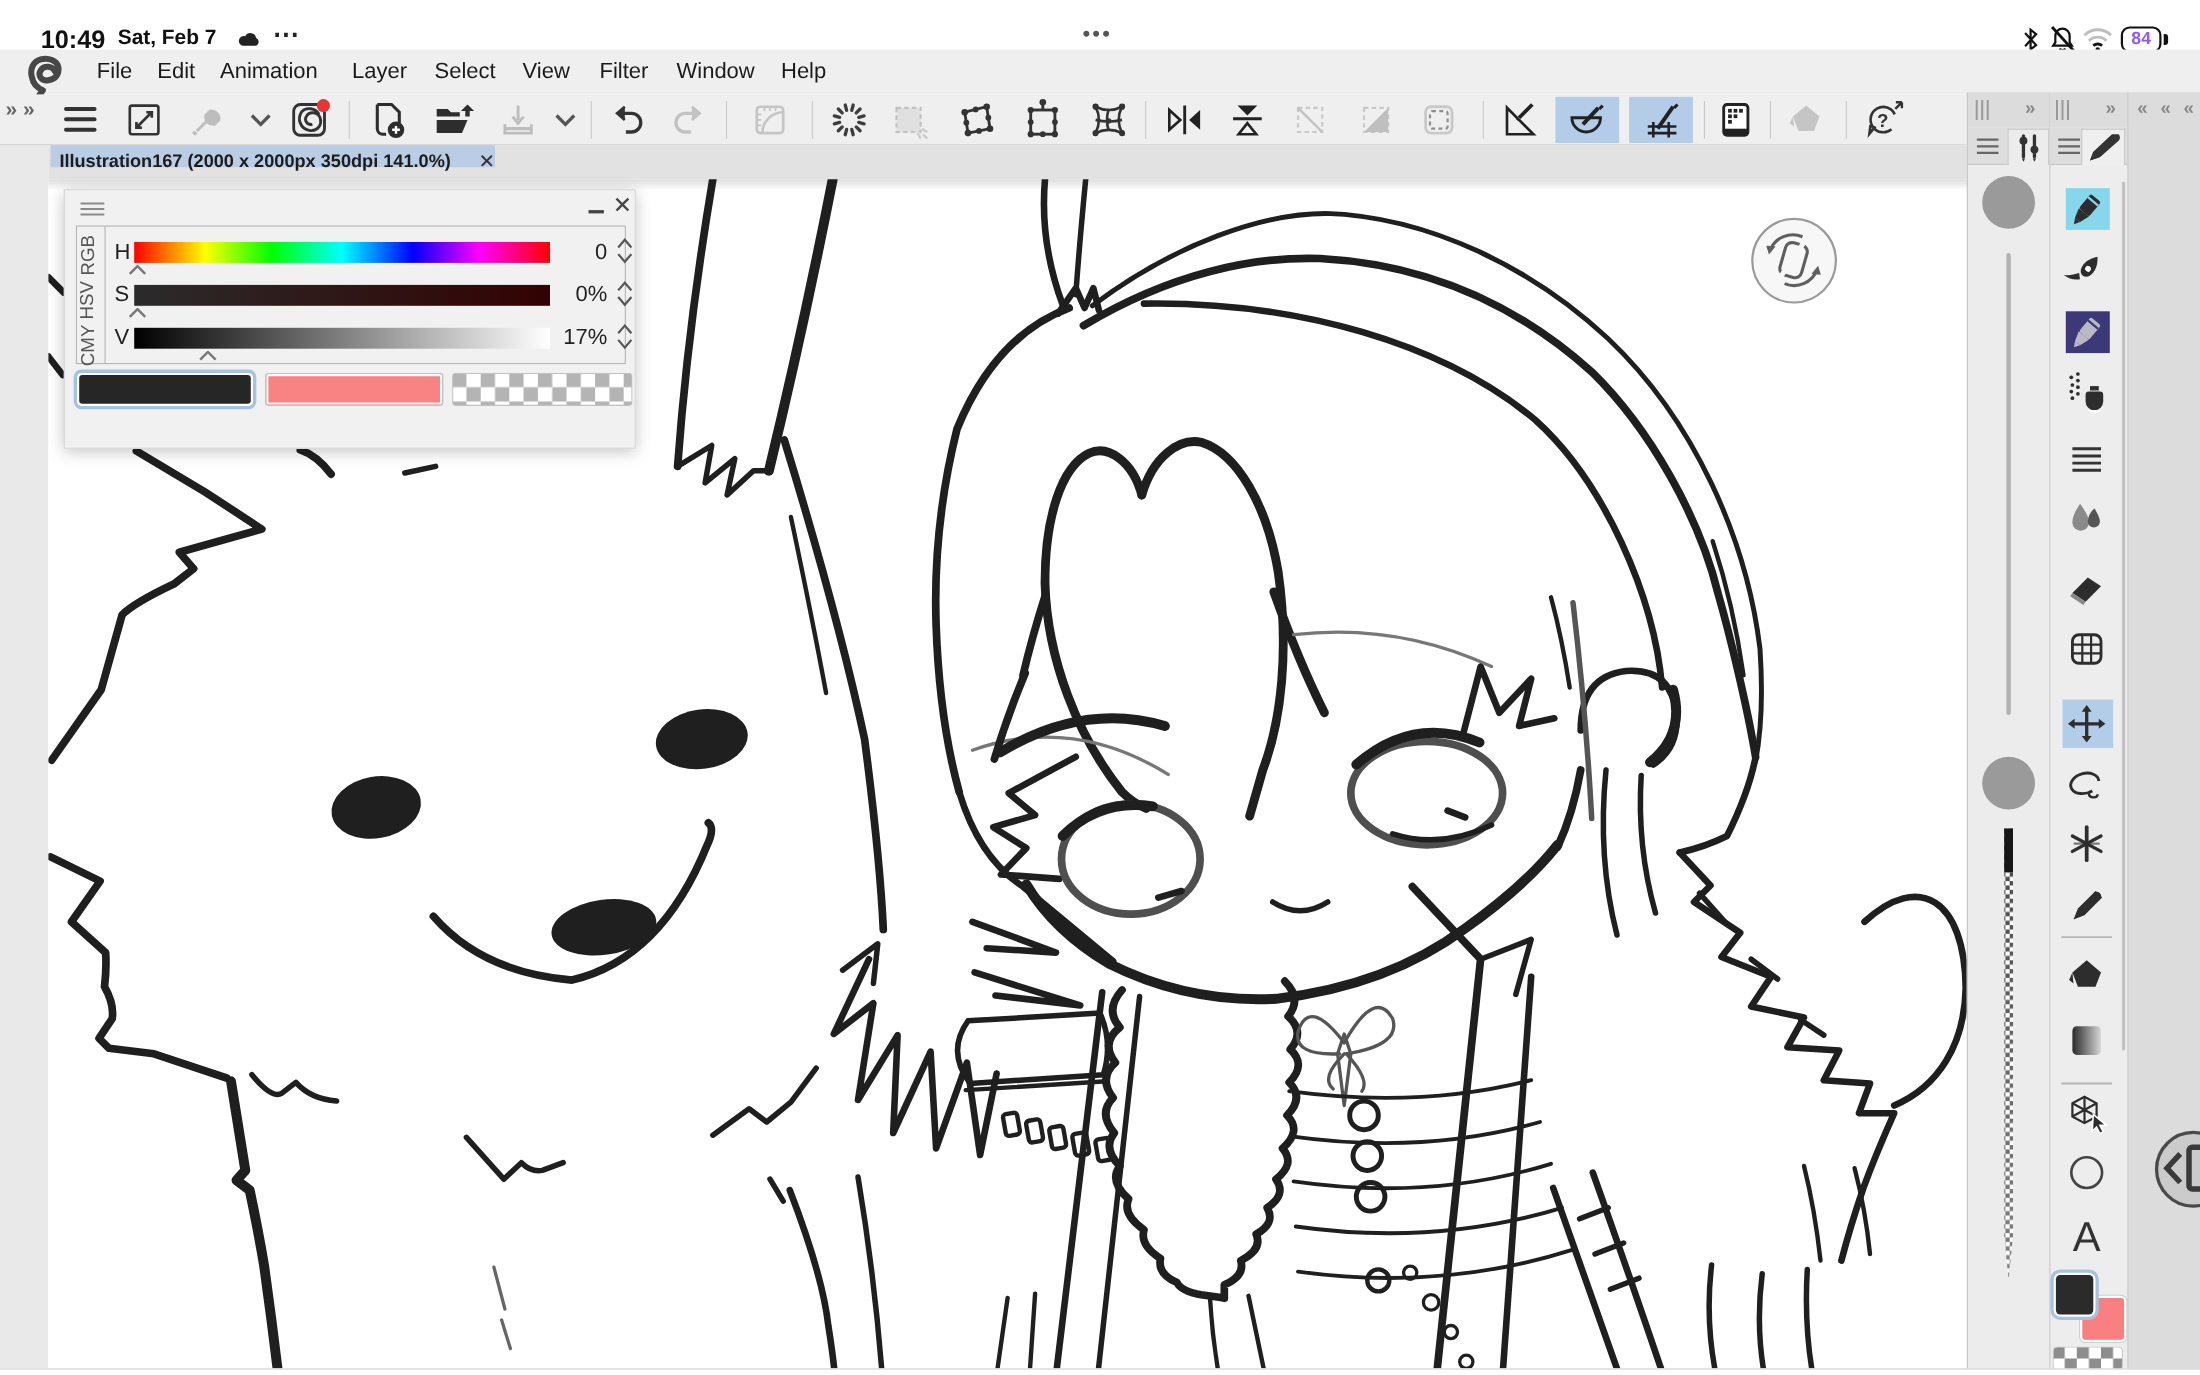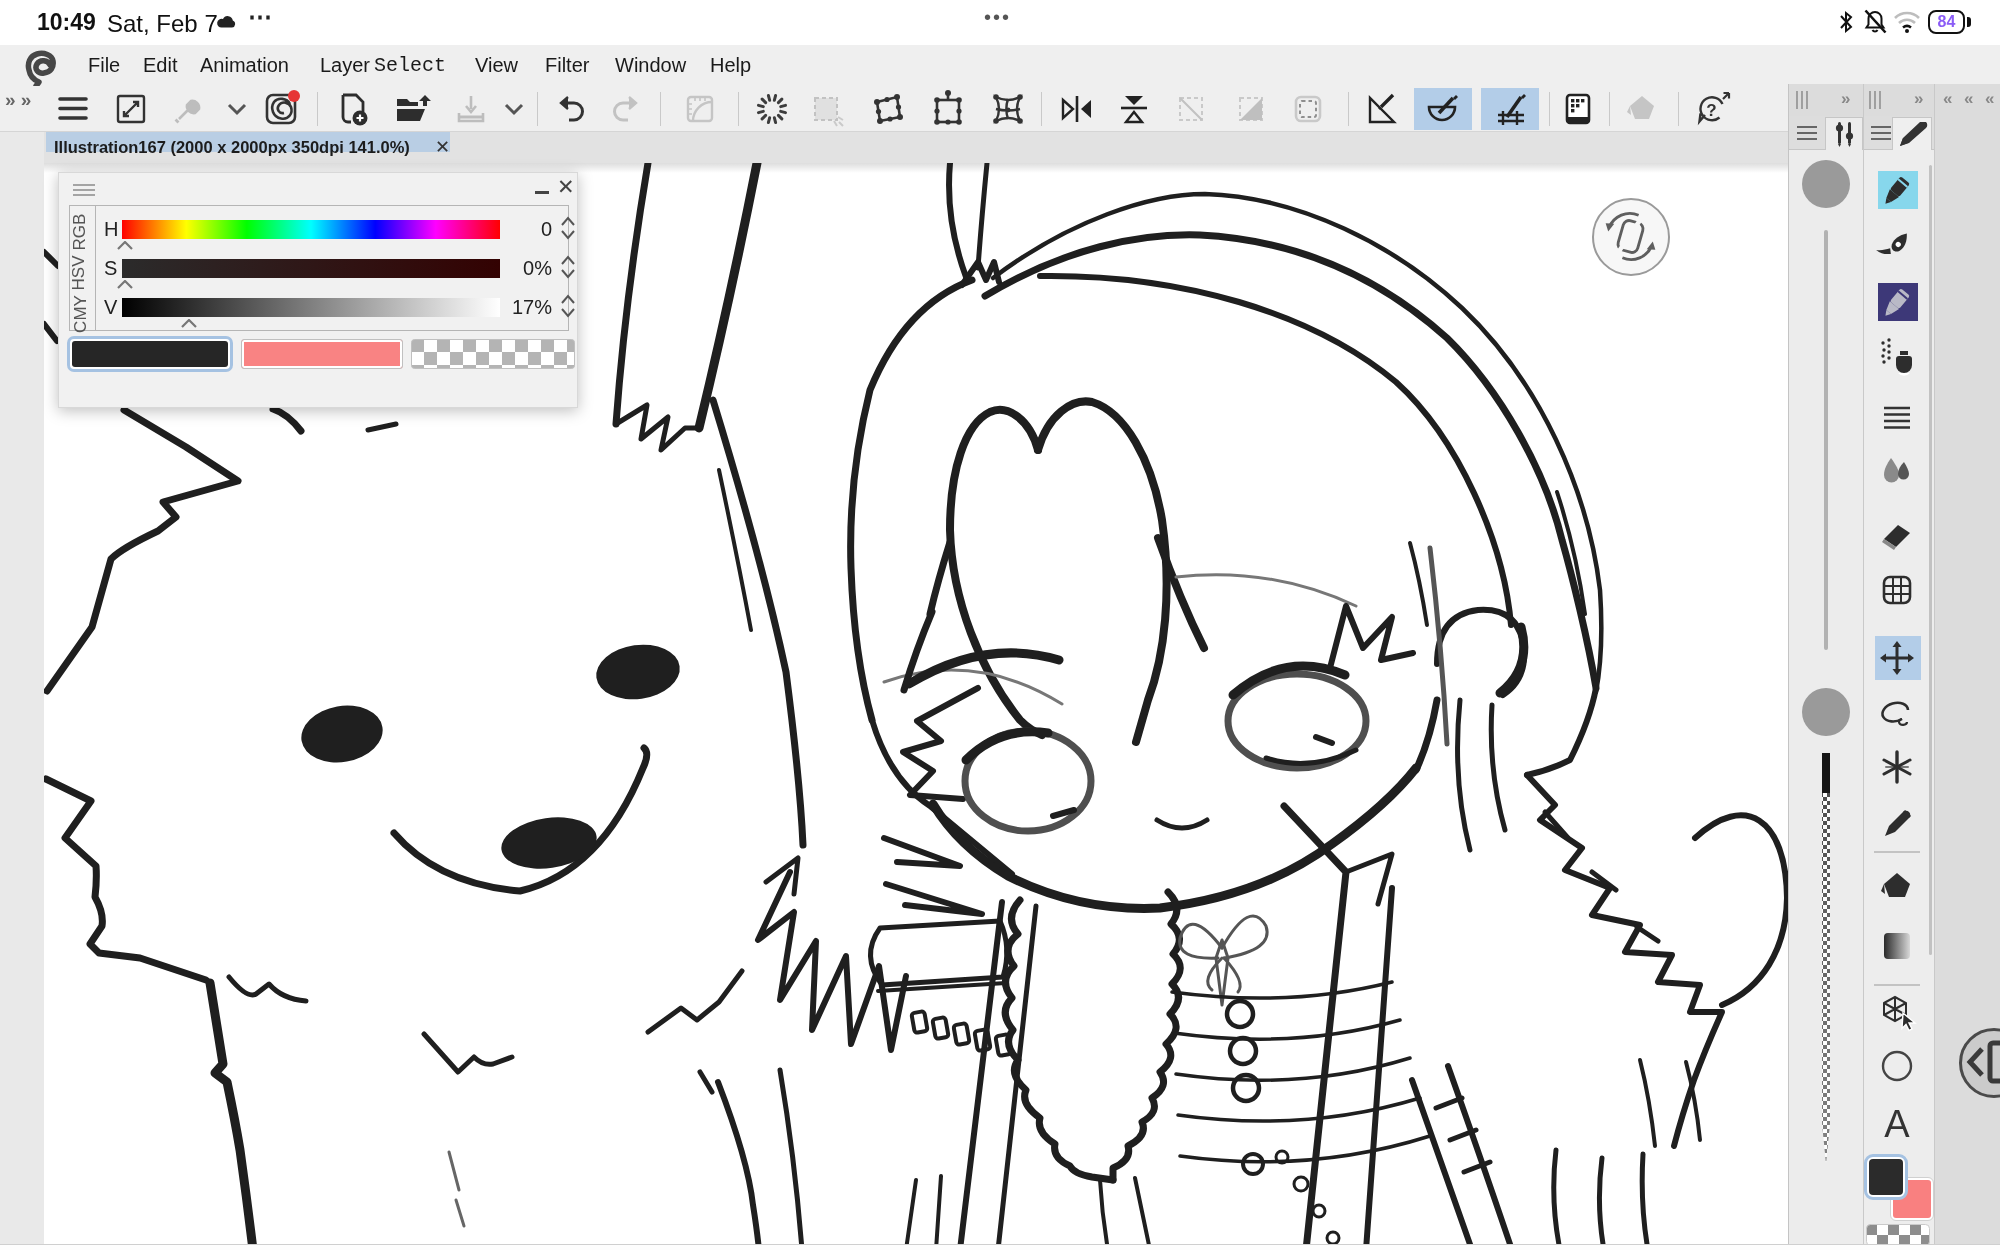--- a/index.html
+++ b/index.html
@@ -1,39 +1,39 @@
 <!DOCTYPE html>
 <html><head>
 <meta charset="utf-8">
 <style>
 html,body{margin:0;padding:0;width:2000px;height:1250px;overflow:hidden;
 font-family:"Liberation Sans",sans-serif;background:#fff;}
 *{box-sizing:border-box;}
 .abs{position:absolute;}
-#statusbar{position:absolute;left:0;top:0;width:2000px;height:45px;background:#fff;color:#111;}
+#statusbar{position:absolute;left:0;top:14px;width:2000px;height:45px;background:#fff;color:#111;}
 #menubar{position:absolute;left:0;top:45px;width:2000px;height:41px;background:#efefef;color:#1a1a1a;}
 .menuitem{position:absolute;top:0;height:41px;line-height:41px;font-size:20px;}
 #toolbar{position:absolute;left:0;top:86px;width:1788px;height:46px;background:#efefef;border-bottom:1px solid #d5d5d5;}
 .tdiv{position:absolute;top:6px;width:1px;height:34px;background:#c9c9c9;}
 #tabbar{position:absolute;left:44px;top:132px;width:1744px;height:31px;background:#e2e2e2;}
 #tab{position:absolute;left:2px;top:0px;width:404px;height:20px;background:#b9cee4;color:#1c1c1c;font-weight:bold;font-size:16.5px;line-height:30px;}
 #gutter{position:absolute;left:0;top:86px;width:44px;height:1158px;background:#e9e9e9;}
 #canvas{position:absolute;left:44px;top:163px;width:1744px;height:1081px;background:#fff;}
 #canvasshadow{position:absolute;left:0;top:0;width:100%;height:10px;background:linear-gradient(#00000022,#0000);} 
 #rpanel1{position:absolute;left:1788px;top:84px;width:75px;height:1166px;background:#ececec;border-left:1px solid #c4c4c4;}
 #rpanel2{position:absolute;left:1863px;top:84px;width:71px;height:1166px;background:#ededed;border-left:1px solid #c9c9c9;}
 #rpanel3{position:absolute;left:1934px;top:84px;width:66px;height:1166px;background:#dcdcdc;border-left:1px solid #c9c9c9;}
 #botstrip{position:absolute;left:0;top:1244px;width:2000px;height:6px;background:#fdfdfd;border-top:1px solid #cfcfcf;}
 .chev{color:#666;font-weight:bold;}
 </style>
 </head>
 <body>
 <div id="statusbar">
  <span class="abs" style="left:37px;top:9px;font-size:23px;font-weight:bold;">10:49</span>
- <span class="abs" style="left:107px;top:10px;font-size:24px;font-weight:normal;">Sat, Feb 7</span>
+ <span class="abs" style="left:107px;top:10px;font-size:19px;font-weight:bold;">Sat, Feb 7</span>
  <svg class="abs" style="left:216px;top:14px;" width="21" height="16" viewBox="0 0 26 20">
       <path d="M7 17 a5.5 5.5 0 1 1 1.6-10.7 a6.5 6.5 0 0 1 12.3 1.9 a4.6 4.6 0 0 1-1 8.8 z" fill="#222"></path>
     </svg>
  <span class="abs" style="left:248px;top:3px;font-size:24px;font-weight:bold;color:#222;letter-spacing:1px;">⋯</span>
  <span class="abs" style="left:984px;top:6px;font-size:20px;color:#555;letter-spacing:2px;">•••</span>
  <svg class="abs" style="left:1838px;top:10px;" width="16" height="24" viewBox="0 0 16 24">
       <path d="M3 6 L13 17 L8 21 L8 3 L13 7 L3 18" stroke="#111" stroke-width="2" fill="none"></path>
     </svg>
  <svg class="abs" style="left:1862px;top:9px;" width="26" height="26" viewBox="0 0 26 26">
       <path d="M13 3 a6.5 6.5 0 0 1 6.5 6.5 l0 6 l2 3 l-17 0 l2-3 l0-6 A6.5 6.5 0 0 1 13 3 z" fill="none" stroke="#111" stroke-width="2"></path>
@@ -50,21 +50,21 @@
  <div class="abs" style="left:1967px;top:17px;width:4px;height:10px;background:#111;border-radius:0 3px 3px 0;"></div>
 </div>
 <div id="menubar">
  <svg class="abs" style="left:24px;top:5px;" width="36" height="38" viewBox="0 0 36 38">
       <path d="M26 15 C24 10 16 9 13 14 C10 19 14 24 20 23 C27 22 30 17 29 11 C28 5 20 2 13 4 C6 6 3 13 5 20 C6 26 10 30 15 32 L12 36" stroke="#474747" stroke-width="5.5" fill="none" stroke-linecap="round" stroke-linejoin="round"></path>
     </svg>
  <span class="menuitem" style="left:88px;">File</span>
  <span class="menuitem" style="left:143px;">Edit</span>
  <span class="menuitem" style="left:200px;">Animation</span>
  <span class="menuitem" style="left:320px;">Layer</span>
- <span class="menuitem" style="left:374px;font-family:Liberation Mono, monospace;">Select</span>
+ <span class="menuitem" style="left:395px;">Select</span>
  <span class="menuitem" style="left:475px;">View</span>
  <span class="menuitem" style="left:545px;">Filter</span>
  <span class="menuitem" style="left:615px;">Window</span>
  <span class="menuitem" style="left:710px;">Help</span>
 </div>
 <div id="gutter"></div>
 <span class="abs chev" style="left:5px;top:89px;font-size:19px;z-index:40;">»&nbsp;»</span>
 <div id="toolbar">
 <svg width="1788" height="45" viewBox="0 0 1788 45">
 <rect x="1414" y="2" width="58" height="42" fill="#b3cde8"></rect>

